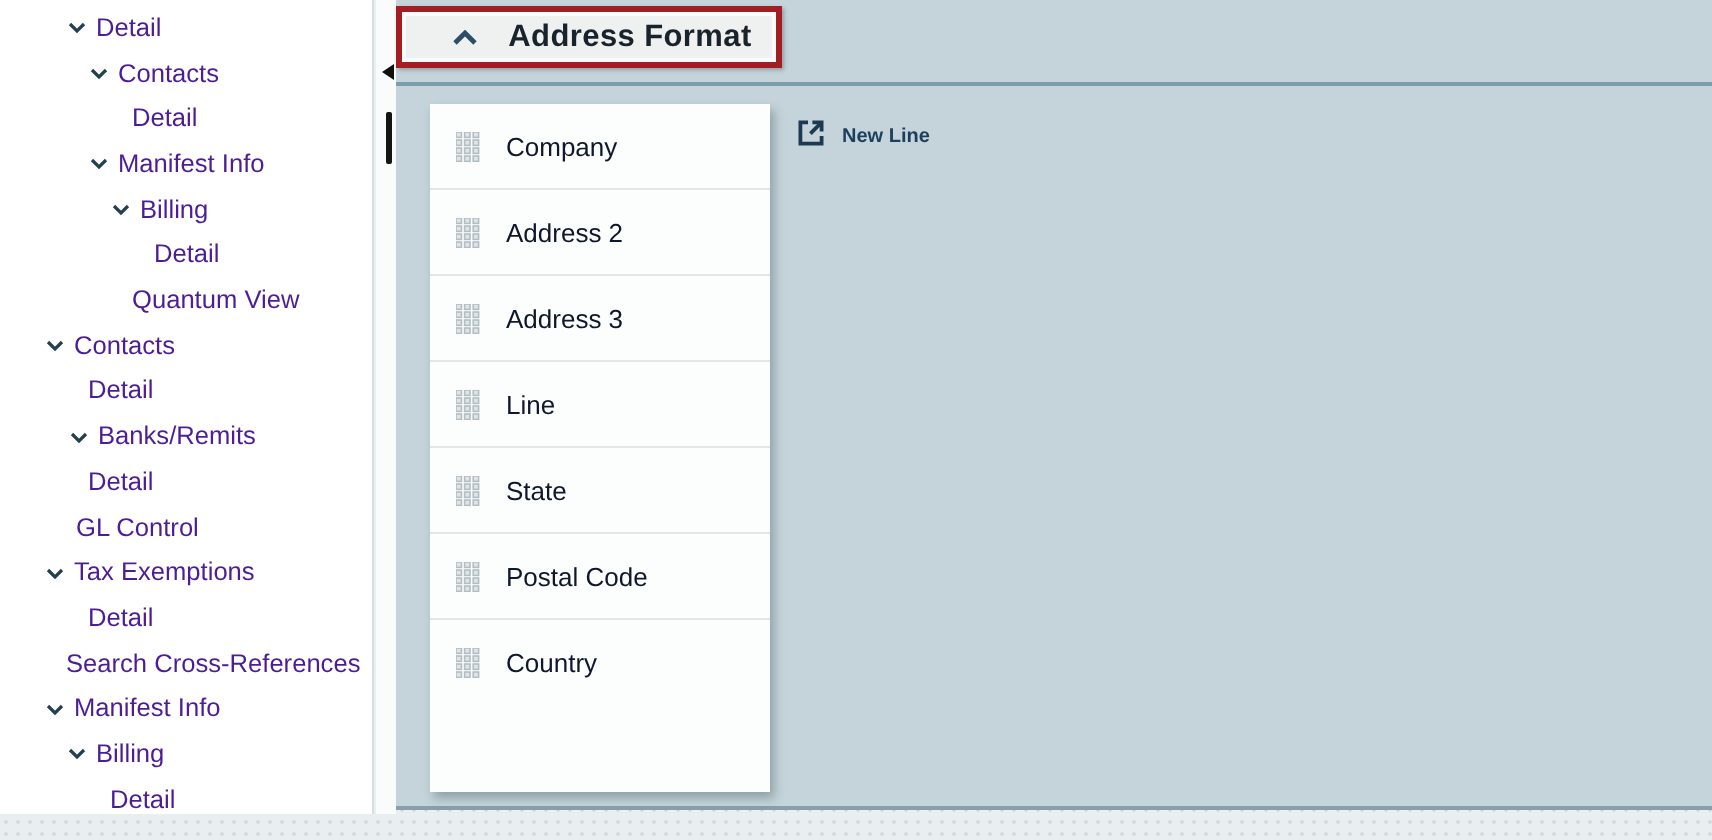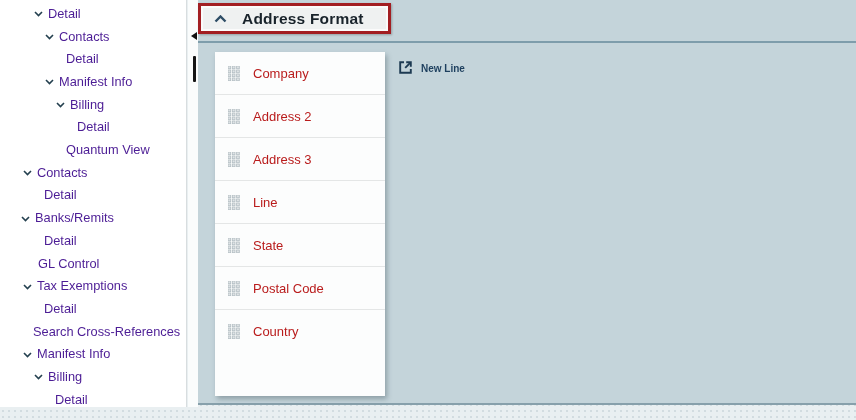--- a/index.html
+++ b/index.html
@@ -46,21 +46,21 @@
     background:#c4d4da; border-bottom:2px solid #87a0ab;
   }
   .header-sep {
     position:absolute; left:0; top:41px; width:100%; height:2px;
     background:#7e9dab;
   }
   .section-header {
     position:absolute; left:0; top:3px; width:193px; height:31px;
     border:3px solid #a21e22; background:#eff1f1;
     box-shadow: inset 0 0 0 2px #fbfbfb, 1px 1px 2px rgba(0,0,0,0.25);
-    display:flex; align-items:center; cursor:pointer;
+    display:flex; align-items:center; cursor:pointer;justify-content:center;
   }
   .section-header .chev-up { display:inline-flex; margin-left:13px; }
   .section-header .title {
     margin-left:15px; font-size:15.5px; font-weight:bold;
     color:#19232b; letter-spacing:0.2px;
   }
 
   .new-line {
     position:absolute; left:200px; top:59px; height:18px;
     display:flex; align-items:center; gap:8px;
@@ -71,21 +71,21 @@
   .fields-card {
     position:absolute; left:17px; top:52px; width:170px; height:344px;
     background:#fcfdfd; box-shadow:2px 3px 5px rgba(40,60,70,0.35);
   }
   .field-row {
     height:43px; display:flex; align-items:center; padding-left:13px;
     border-bottom:1px solid #e4e6e6; cursor:grab; background:#fcfdfd;
   }
   .field-row:last-child { border-bottom:none; }
   .field-row .handle { display:inline-flex; flex:none; }
-  .field-row .flabel { margin-left:13px; font-size:13px; color:#b91c1c; }
+  .field-row .flabel { margin-left:13px; font-size:13px; color:#0f172a; }
 </style>
 </head>
 <body>
 
 <nav class="sidebar">
     <div class="tree-row" style="padding-left: 34px;">
       <span class="chev">
         <svg width="9" height="6" viewBox="0 0 9 6">
           <polyline points="1,1 4.5,4.5 8,1" fill="none" stroke="#24404f" stroke-width="1.6"></polyline>
         </svg>
@@ -129,21 +129,21 @@
       <span class="chev">
         <svg width="9" height="6" viewBox="0 0 9 6">
           <polyline points="1,1 4.5,4.5 8,1" fill="none" stroke="#24404f" stroke-width="1.6"></polyline>
         </svg>
       </span>
       <span class="lbl">Contacts</span>
     </div>
     <div class="tree-row" style="padding-left: 44px;">
       <span class="lbl">Detail</span>
     </div>
-    <div class="tree-row" style="padding-left: 21px;">
+    <div class="tree-row" style="padding-left: 35px;">
       <span class="chev">
         <svg width="9" height="6" viewBox="0 0 9 6">
           <polyline points="1,1 4.5,4.5 8,1" fill="none" stroke="#24404f" stroke-width="1.6"></polyline>
         </svg>
       </span>
       <span class="lbl">Banks/Remits</span>
     </div>
     <div class="tree-row" style="padding-left: 44px;">
       <span class="lbl">Detail</span>
     </div>

